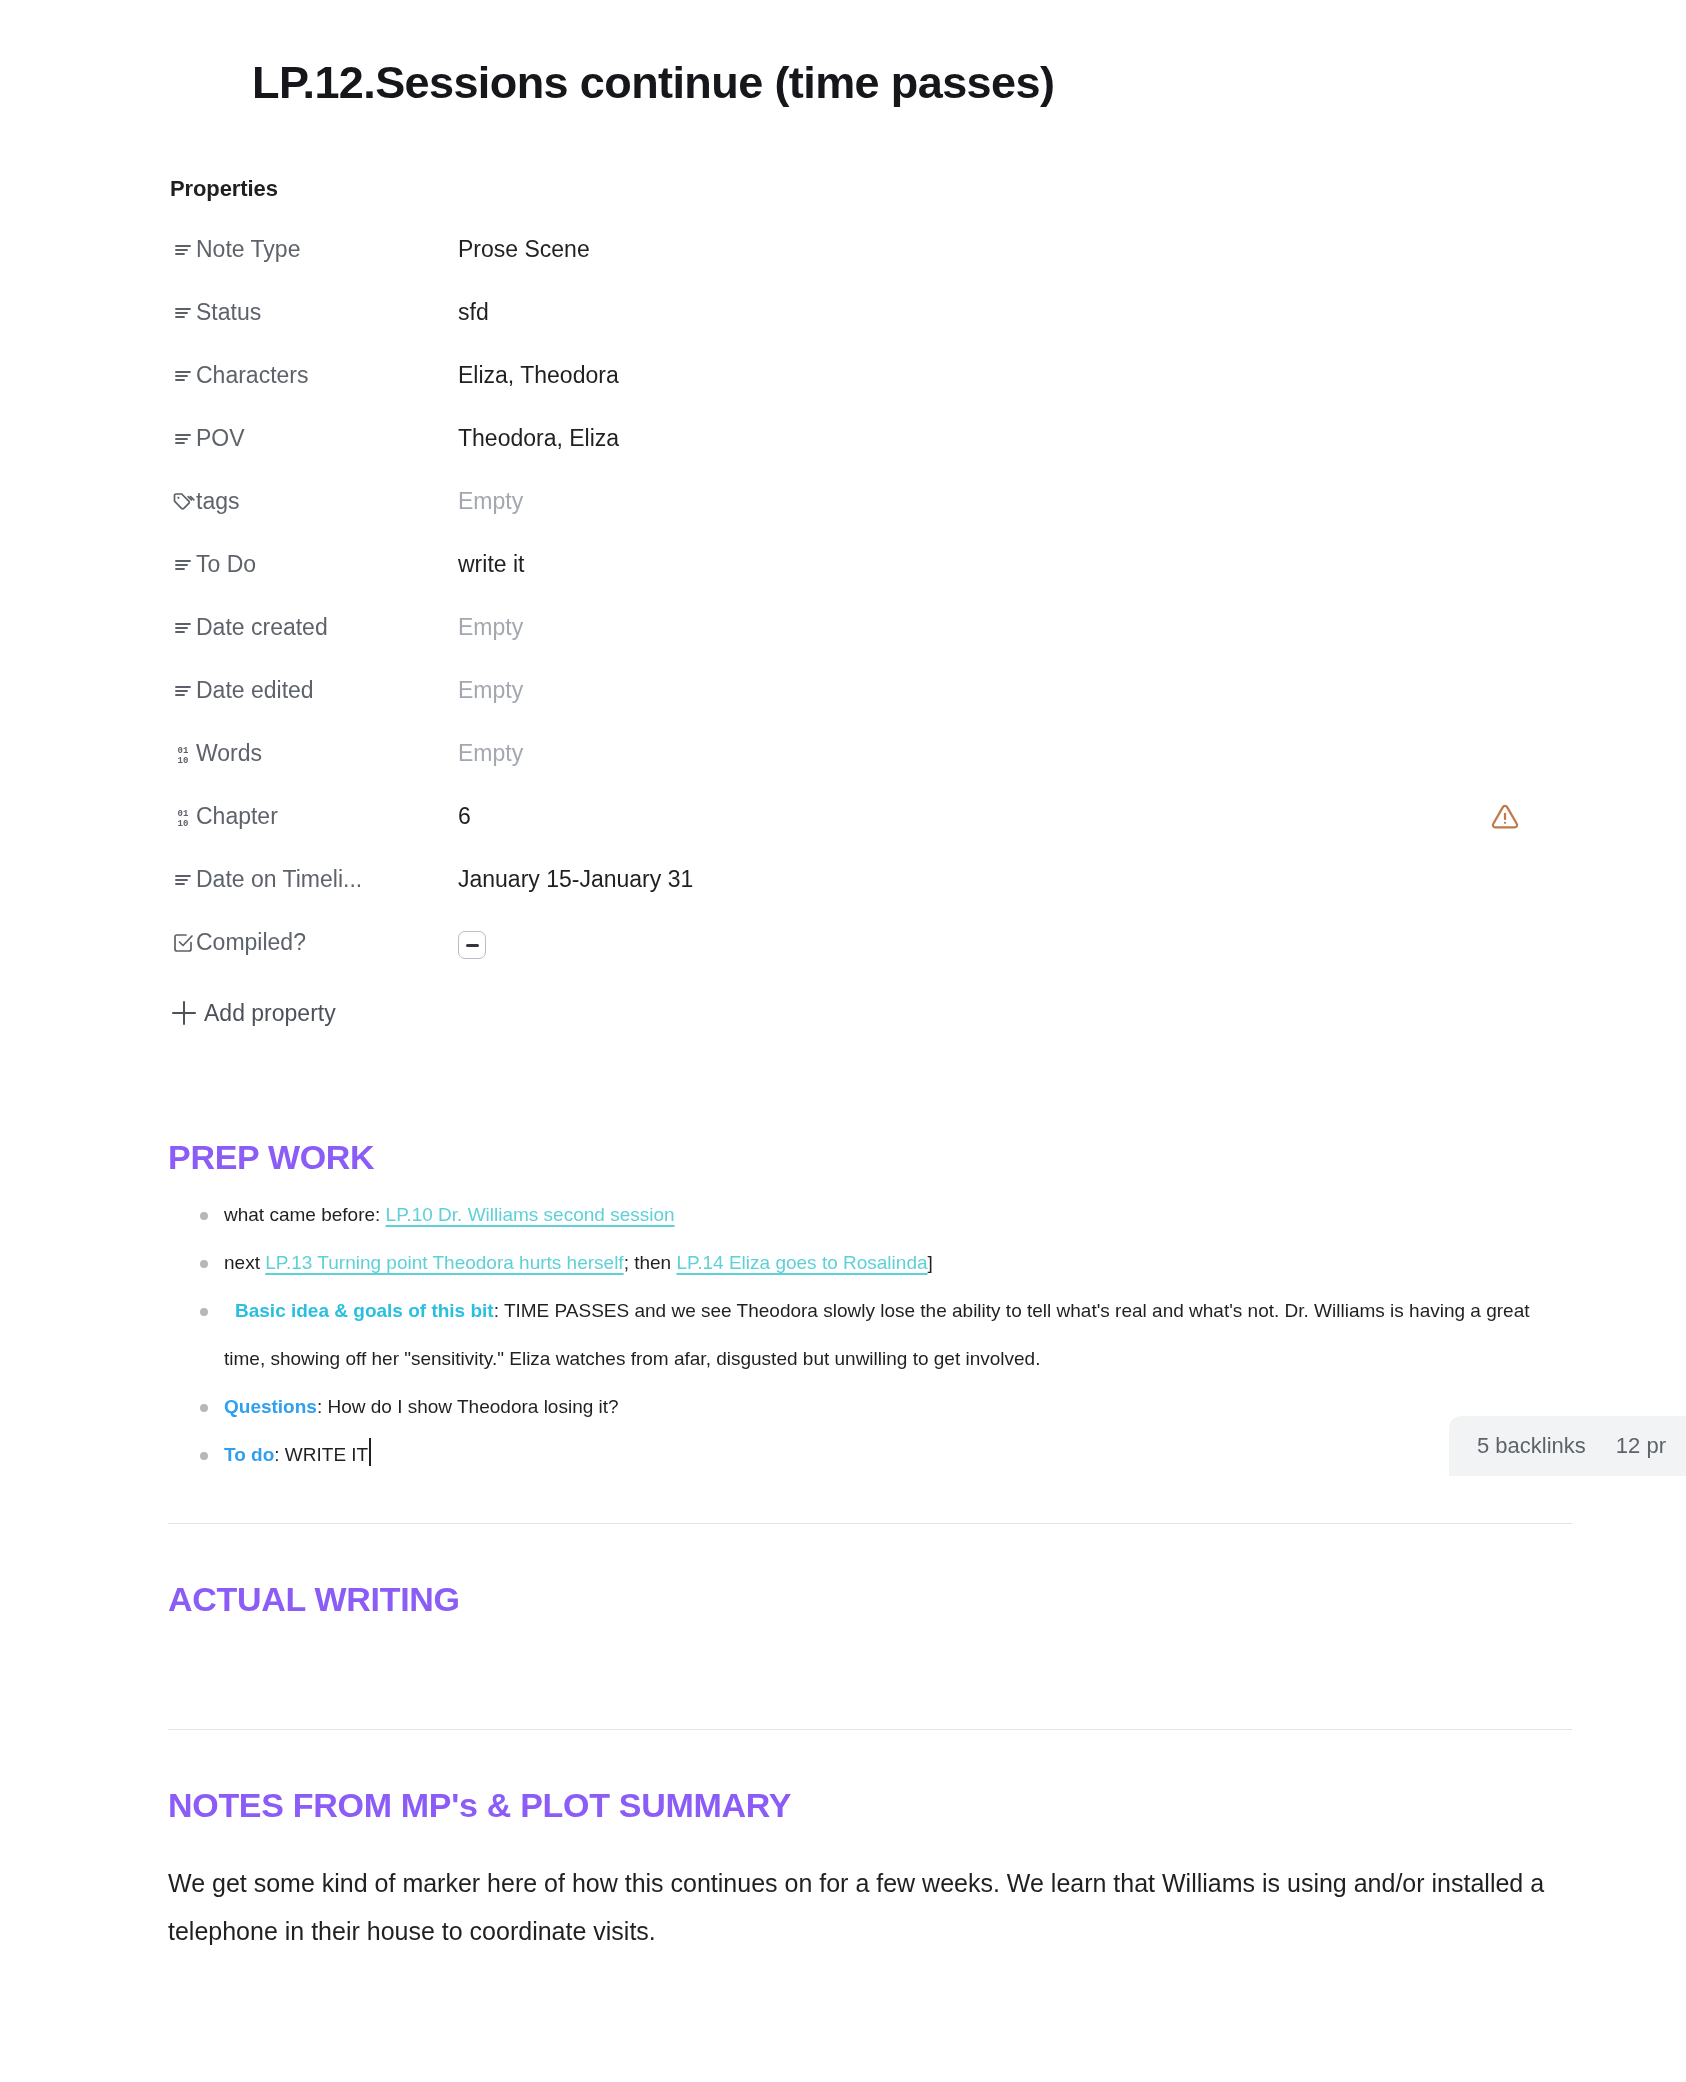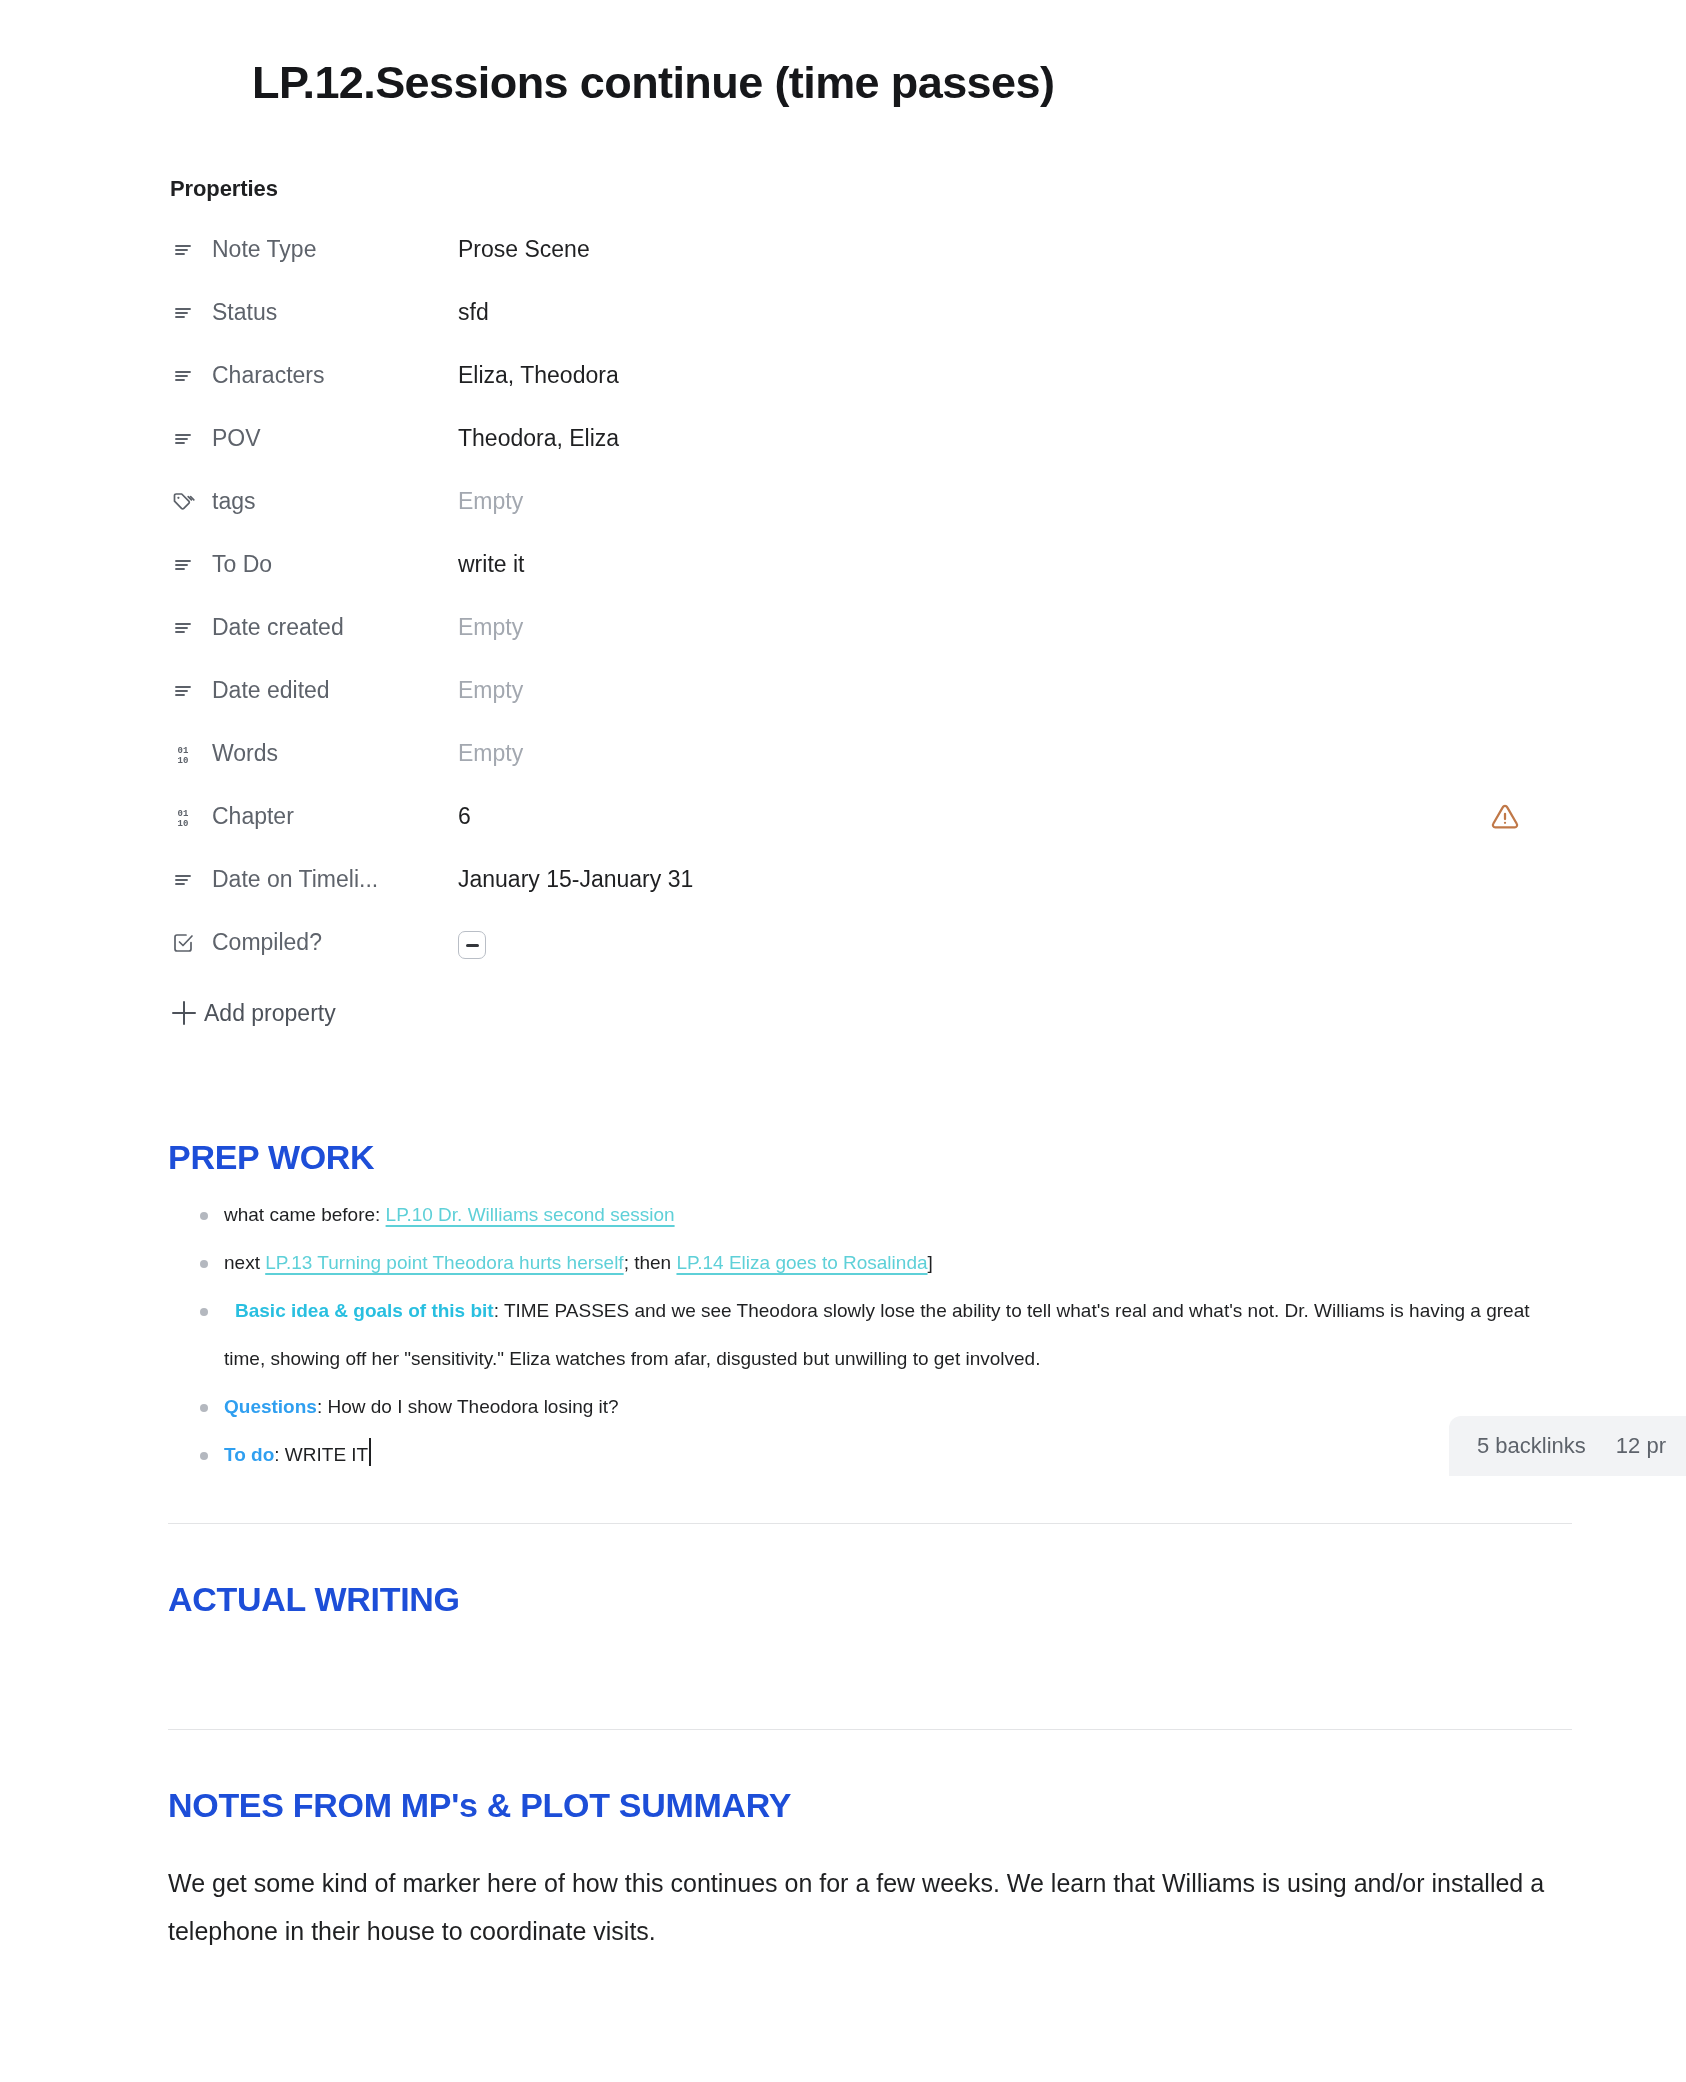--- a/index.html
+++ b/index.html
@@ -48,21 +48,20 @@
     display: flex;
     align-items: center;
     height: 63px;
     position: relative;
   }
   .prop-key {
     display: flex;
     align-items: center;
     width: 290px;
     flex: 0 0 290px;
-    gap: 16px;
     padding-left: 2px;
     text-align: center;
   }
   .prop-icon {
     width: 26px;
     height: 26px;
     flex: 0 0 26px;
     display: flex;
     align-items: center;
     justify-content: center;
@@ -146,21 +145,21 @@
   
   .content {
     position: absolute;
     left: 168px;
     top: 1138px;
     width: 1404px;
   }
   h2.section {
     font-size: 34px;
     font-weight: 700;
-    color: #1d4ed8;
+    color: #8b5cf6;
     margin: 0;
     letter-spacing: -0.3px;
   }
 
   ul.bullets {
     list-style: none;
     margin: 14px 0 0 0;
     padding: 0 0 0 32px;
   }
   ul.bullets li {

